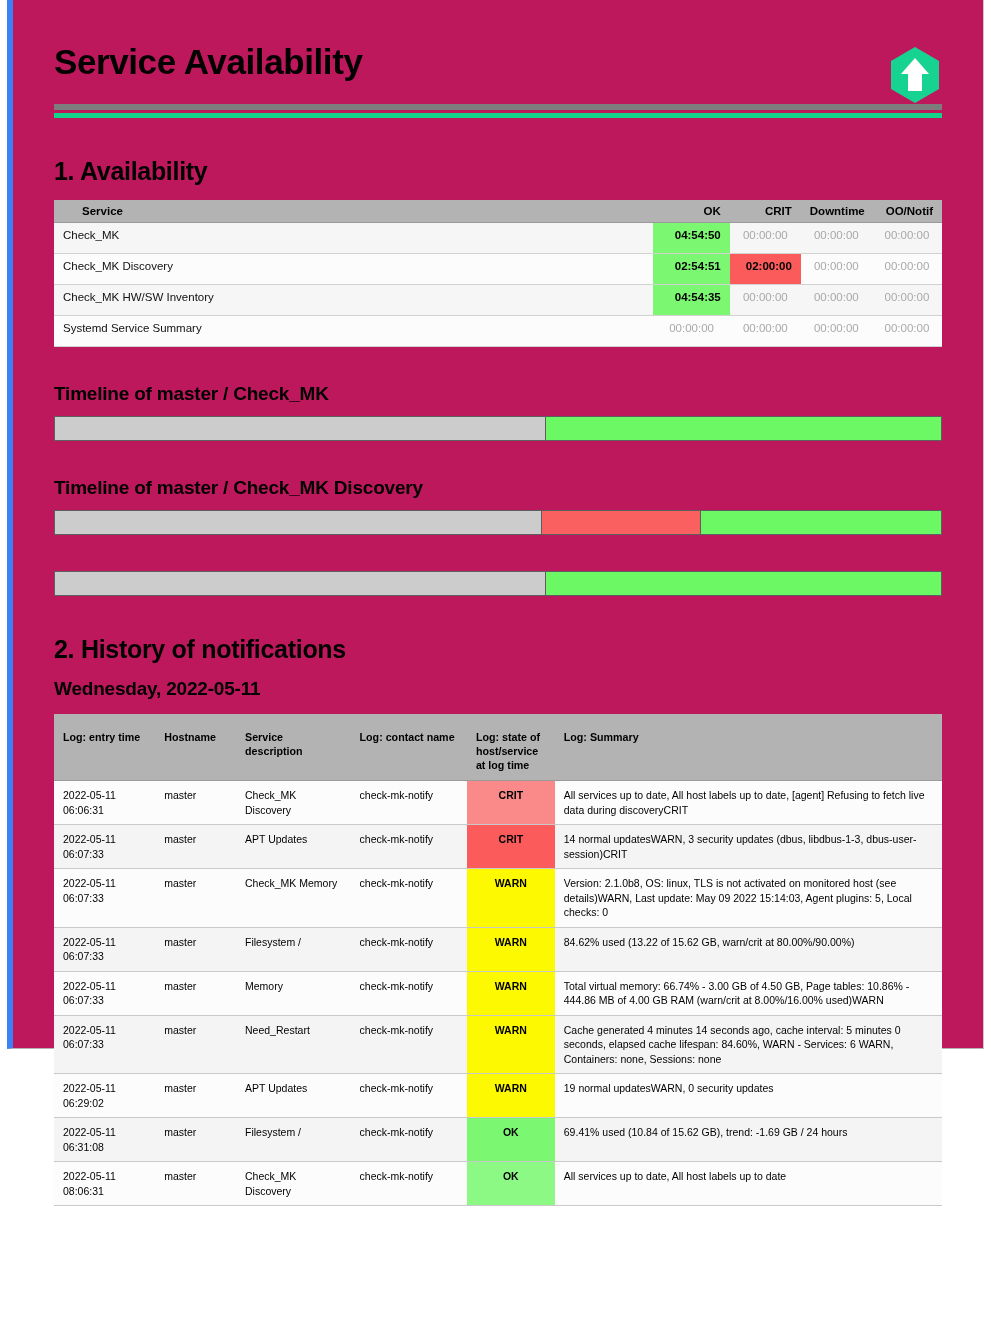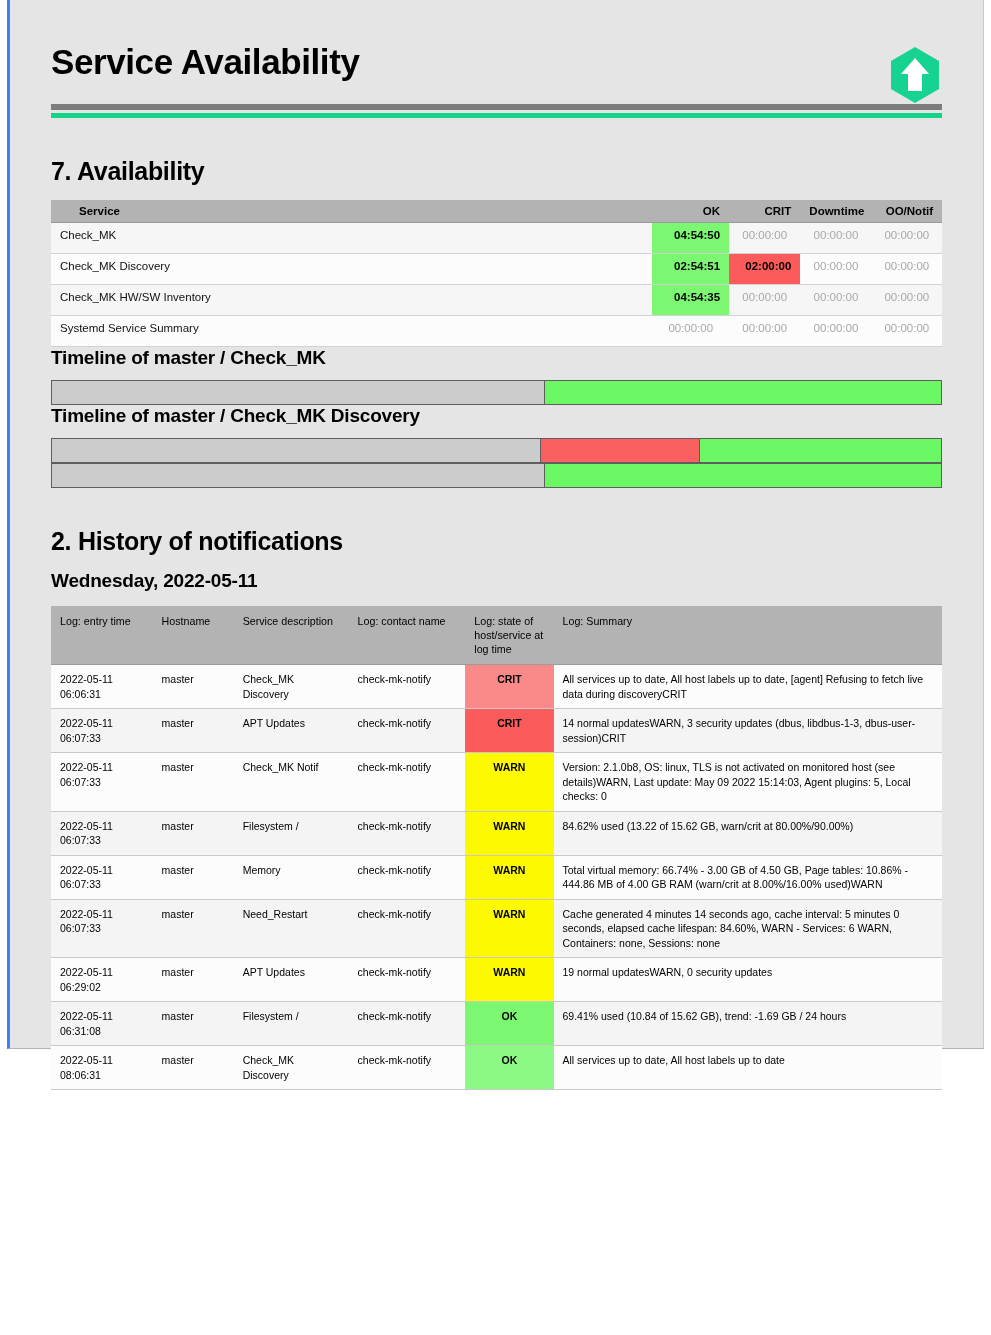--- a/index.html
+++ b/index.html
@@ -17,22 +17,22 @@
     color: #000;
   }
 
   
   #page-sheet {
     position: absolute;
     left: 7px;
     top: 0px;
     width: 977px;
     height: 1049px;
-    background: #e5e5e5;
-    border-left: 3px solid #3b82f6;
+    background: #be185d;
+    border-left: 6px solid #3b82f6;
     border-right: 1px solid #c9c9c9;
     border-bottom: 1px solid #b5b5b5;
     box-sizing: border-box;
     padding: 0 41px;
   }
 
   
   .doc-header {
     position: relative;
     padding-top: 44px;
@@ -129,45 +129,45 @@
     color: #000;
     font-weight: bold;
   }
   table.av td.crit {
     background: #fb5b5b !important;
     color: #000;
     font-weight: bold;
   }
 
   
-  .timeline-block { }
+  .timeline-block { margin-top: 36px; }
   .timeline-bar {
     display: flex;
     height: 25px;
     border: 1px solid #5e5e5e;
     box-sizing: border-box;
     background: #fff;
   }
   .tl-seg { height: 100%; }
   .tl-seg + .tl-seg { border-left: 1px solid #5e5e5e; box-sizing: border-box; }
 
   
   table.notif {
     border-collapse: collapse;
     width: 100%;
     font-size: 10.5px;
     table-layout: fixed;
     margin-top: 4px;
   }
   table.notif th {
     background: #b3b3b3;
-    font-weight: normal;
+    font-weight: bold;
     text-align: left;
     vertical-align: top;
-    padding: 8px 8px 8px 9px;
+    padding: 16px 8px 8px 9px;
     font-size: 10.7px;
     line-height: 1.32;
     border-bottom: 1px solid #9a9a9a;
   }
   table.notif td {
     padding: 7px 8px 7px 9px;
     vertical-align: top;
     border-bottom: 1px solid #c9c9c9;
     line-height: 1.38;
     font-size: 10.5px;
@@ -198,21 +198,21 @@
     <div class="logo-wrap">
       <svg viewBox="0 0 54 60" width="54" height="60" aria-hidden="true">
         <polygon points="27,2 51,16 51,44 27,58 3,44 3,16" fill="#17d392"></polygon>
         <path d="M27 13 L41 29 L34 29 L34 46 L20 46 L20 29 L13 29 Z" fill="#ffffff"></path>
       </svg>
     </div>
   </div>
   <div class="rule-grey"></div>
   <div class="rule-green"></div>
 
-  <h2 class="section-title">7. Availability</h2>
+  <h2 class="section-title">1. Availability</h2>
 
   <table class="av">
     <colgroup>
       <col style="width:67.5%">
       <col style="width:8.6%">
       <col style="width:8.0%">
       <col style="width:8.0%">
       <col style="width:7.9%">
     </colgroup>
     <thead>
@@ -324,21 +324,21 @@
           <td>check-mk-notify</td>
           <td class="state st-CRIT">CRIT</td>
           <td>14 normal updatesWARN, 3 security updates (dbus, libdbus-1-3, dbus-user-session)CRIT</td>
         </tr>
         <tr class="odd">
           <td>
             <span class="ts-line">2022-05-11</span>
             <span class="ts-line">06:07:33</span>
           </td>
           <td>master</td>
-          <td>Check_MK Notif</td>
+          <td>Check_MK Memory</td>
           <td>check-mk-notify</td>
           <td class="state st-WARN">WARN</td>
           <td>Version: 2.1.0b8, OS: linux, TLS is not activated on monitored host (see details)WARN, Last update: May 09 2022 15:14:03, Agent plugins: 5, Local checks: 0</td>
         </tr>
         <tr class="even">
           <td>
             <span class="ts-line">2022-05-11</span>
             <span class="ts-line">06:07:33</span>
           </td>
           <td>master</td>

